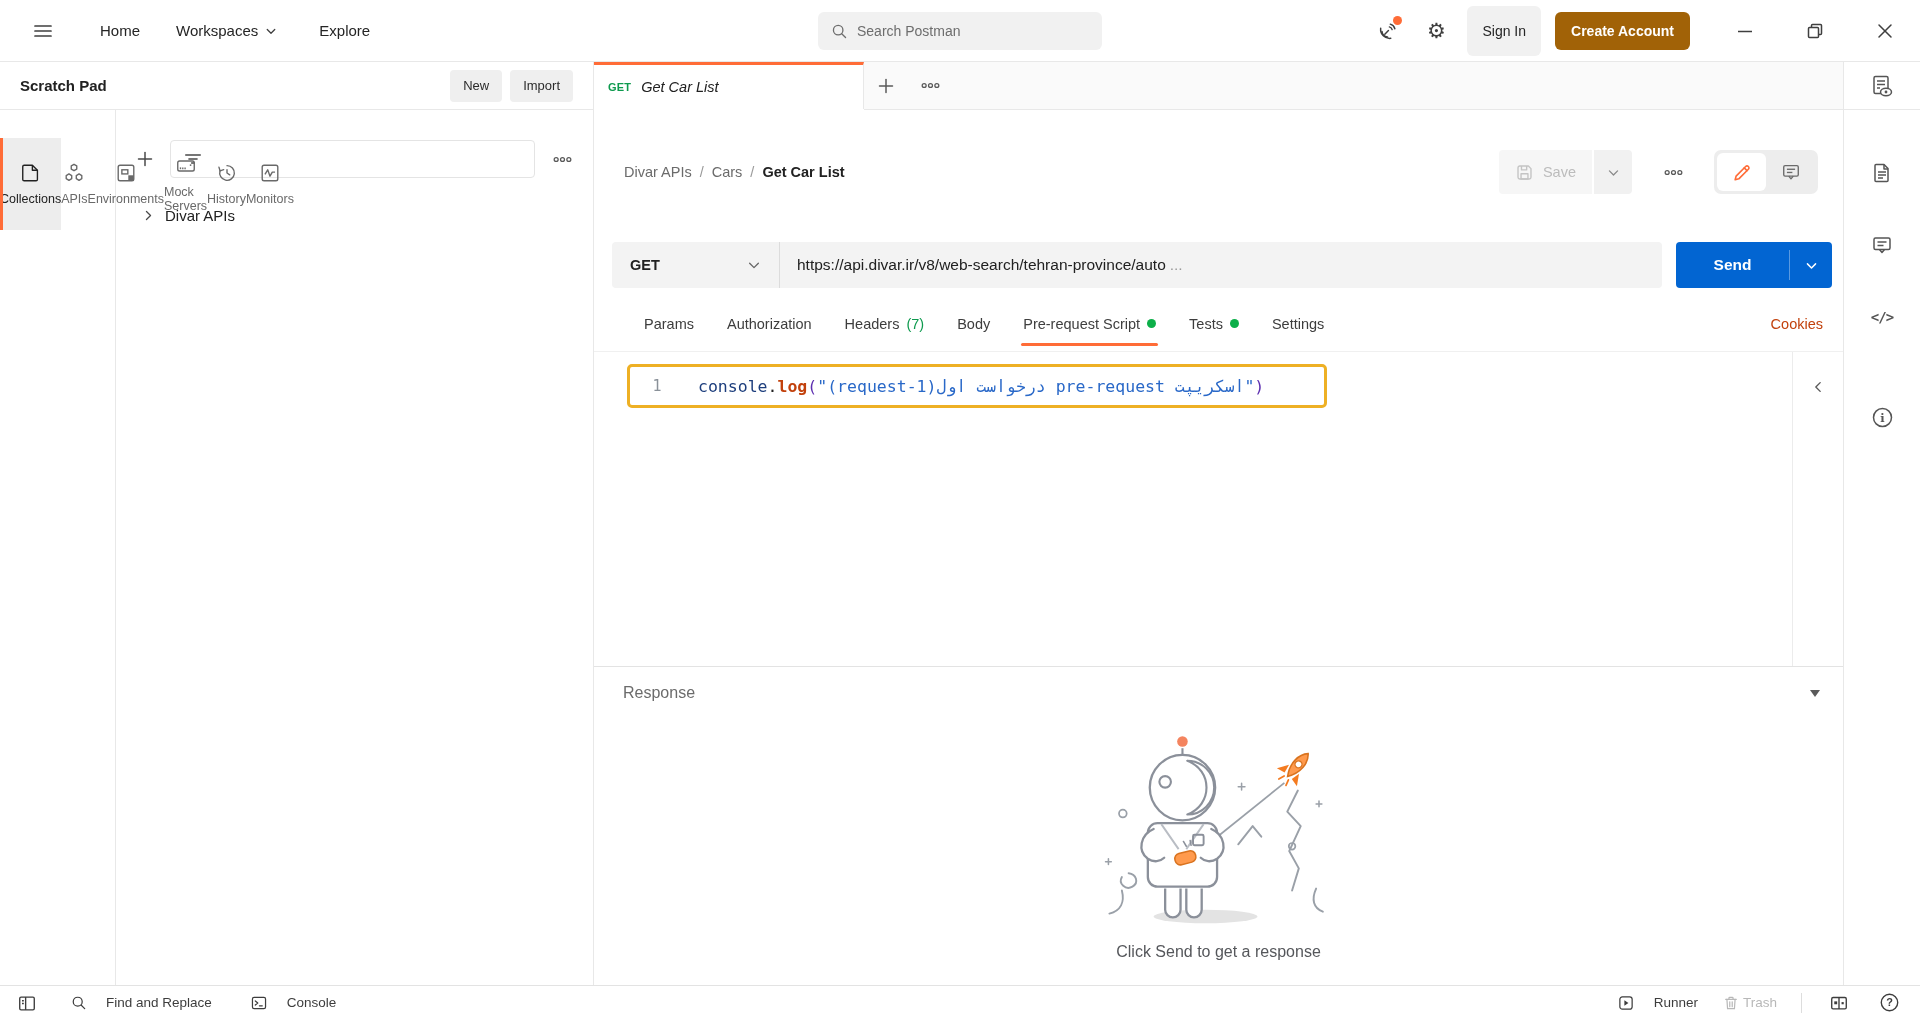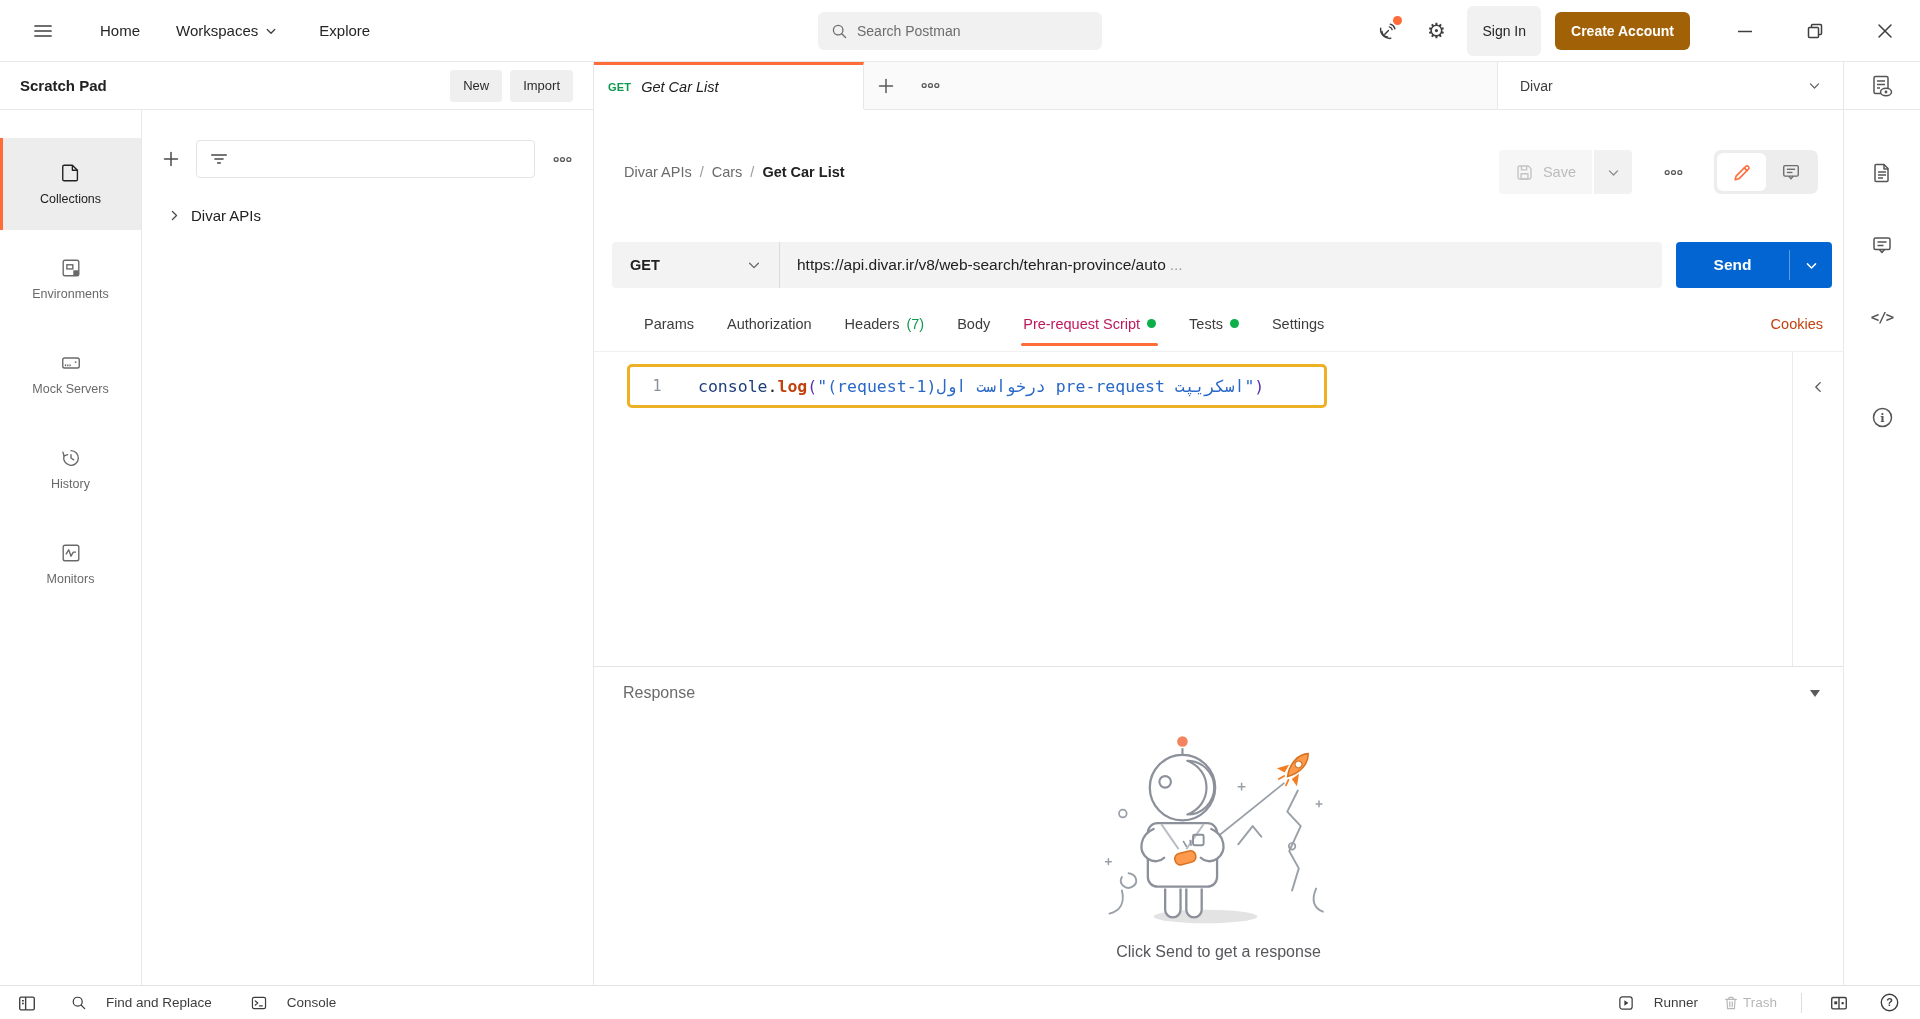--- a/index.html
+++ b/index.html
@@ -40,22 +40,22 @@
   .body-row { flex:1; display:flex; min-height:0; }
 
   
   .left-pane { width:594px; flex:none; display:flex; flex-direction:column; border-right:1px solid #e8e8e8; }
   .left-header { height:48px; flex:none; display:flex; align-items:center; padding:0 20px;
     border-bottom:1px solid #e8e8e8; }
   .left-title { font-size:15px; font-weight:700; color:#212121; }
   .lh-btn { height:32px; padding:0 13px; background:#efefef; border-radius:4px; font-size:13px;
     color:#2b2b2b; display:flex; align-items:center; cursor:pointer; }
   .left-body { flex:1; display:flex; min-height:0; }
-  .rail { width:142px; flex:none; border-right:1px solid #e8e8e8; padding-top:28px;
-    display:flex; flex-direction:column; }
+  .rail { width:116px; flex:none; border-right:1px solid #e8e8e8; padding-top:28px;
+    display:flex; }
   .rail-item { height:92px; margin-bottom:3px; display:flex; flex-direction:column; align-items:center;
     justify-content:center; gap:8px; font-size:12.5px; color:#696969; cursor:pointer; position:relative; }
   .rail-item.active { background:#ededed; color:#212121; }
   .rail-item.active::before { content:""; position:absolute; left:0; top:0; bottom:0; width:3px; background:#ff6c37; }
   .col-panel { flex:1; display:flex; flex-direction:column; }
   .col-toolbar { margin-top:30px; padding:0 16px 0 16px; display:flex; align-items:center; gap:12px; height:38px; }
   .filter-box { flex:1; height:38px; border:1px solid #e4e4e4; border-radius:4px; display:flex;
     align-items:center; padding:0 12px; cursor:text; }
   .tree-row { margin-top:18px; height:38px; display:flex; align-items:center; padding-left:26px; gap:10px; cursor:pointer; }
   .tree-label { font-size:15px; color:#212121; }
@@ -114,21 +114,21 @@
     align-items:stretch; cursor:pointer; }
   .send-label { flex:1; display:flex; align-items:center; justify-content:center; color:#fff;
     font-size:15.5px; font-weight:600; }
   .send-divider { width:1px; background:rgba(255,255,255,.35); margin:8px 0; }
   .send-caret { width:42px; display:flex; align-items:center; justify-content:center; }
 
   .rtabs-row { height:56px; flex:none; display:flex; align-items:stretch; padding:0 20px 0 50px;
     border-bottom:1px solid #f0f0f0; }
   .rtab { display:flex; align-items:center; gap:7px; margin-right:33px; font-size:14.5px; color:#3d3d3d;
     cursor:pointer; position:relative; }
-  .rtab.active { color:#be185d; font-weight:500; }
+  .rtab.active { color:#404040; font-weight:500; }
   .rtab.active::after { content:""; position:absolute; left:-2px; right:-2px; bottom:5px; height:3px;
     border-radius:2px; background:#ff6c37; }
   .gdot { width:9px; height:9px; border-radius:50%; background:#0caf49; }
   .gcount { color:#0e9a4e; }
   .rtabs-spacer { flex:1; }
   .cookies { display:flex; align-items:center; font-size:14.5px; font-weight:500; color:#c2410c; cursor:pointer; }
 
   .editor-row { height:315px; flex:none; display:flex; border-bottom:1px solid #e3e3e3; }
   .code-editor { flex:1; position:relative; border-right:1px solid #ececec; cursor:text; }
   .hl-line { position:absolute; left:33px; top:12px; width:700px; height:44px;
@@ -251,20 +251,28 @@
       <div class="left-body">
         <div class="rail">
           <div class="rail-item active">
             <svg width="22" height="22" viewBox="0 0 24 24" fill="none" stroke="#212121" stroke-width="1.5" stroke-linejoin="round">
                 <path d="M4.5 3.5h9l5.5 5.5v10a1.5 1.5 0 0 1-1.5 1.5h-13A1.5 1.5 0 0 1 3 19V5a1.5 1.5 0 0 1 1.5-1.5z"></path>
                 <path d="M13.5 3.5V9H19"></path>
               </svg>
             <span>Collections</span>
           </div>
           <div class="rail-item">
+            <svg width="22" height="22" viewBox="0 0 24 24" fill="none" stroke="#696969" stroke-width="1.5" stroke-linejoin="round">
+                <path d="M12 2.5l3 1.8v3.4l-3 1.8-3-1.8V4.3z"></path>
+                <path d="M6.5 13l3 1.8v3.4l-3 1.8-3-1.8v-3.4z"></path>
+                <path d="M17.5 13l3 1.8v3.4l-3 1.8-3-1.8v-3.4z"></path>
+              </svg>
+            <span>APIs</span>
+          </div>
+          <div class="rail-item">
             <svg width="22" height="22" viewBox="0 0 24 24" fill="none" stroke="#696969" stroke-width="1.5">
                 <rect x="3.5" y="3.5" width="17" height="17" rx="2"></rect>
                 <rect x="7.5" y="8.5" width="6.5" height="4.5"></rect>
                 <rect x="14.5" y="14.5" width="6" height="6" fill="#696969" stroke="none"></rect>
               </svg>
             <span>Environments</span>
           </div>
           <div class="rail-item">
             <svg width="22" height="22" viewBox="0 0 24 24" fill="none" stroke="#696969" stroke-width="1.5">
                 <rect x="3" y="6.5" width="18" height="11" rx="2"></rect>
@@ -344,27 +352,20 @@
             </svg>
         </span>
         <span class="tab-iconbtn">
           <svg width="19" height="7" viewBox="0 0 24 8" fill="none" stroke="#595959" stroke-width="1.6">
               <circle cx="4" cy="4" r="2.5"></circle>
               <circle cx="12" cy="4" r="2.5"></circle>
               <circle cx="20" cy="4" r="2.5"></circle>
             </svg>
         </span>
         <span class="tab-spacer"></span>
-        <div class="env-box">
-          <span class="env-name">Divar</span>
-          <span style="flex:1"></span>
-          <svg width="13" height="13" viewBox="0 0 16 16">
-              <path d="M3 6l5 5 5-5" fill="none" stroke="#666" stroke-width="1.6" stroke-linecap="round" stroke-linejoin="round"></path>
-            </svg>
-        </div>
         <div class="ql-box">
           <svg width="26" height="26" viewBox="0 0 26 26" fill="none" stroke="#555" stroke-width="1.5">
             <rect x="5" y="3.5" width="14" height="17" rx="1.5"></rect>
             <line x1="8" y1="8" x2="16" y2="8"></line>
               <line x1="8" y1="11.5" x2="16" y2="11.5"></line>
               <line x1="8" y1="15" x2="11" y2="15"></line>
             <ellipse cx="17" cy="19" rx="5.5" ry="3.8" fill="#fff"></ellipse>
             <circle cx="17" cy="19" r="1.4" fill="#555" stroke="none"></circle>
           </svg>
         </div>

